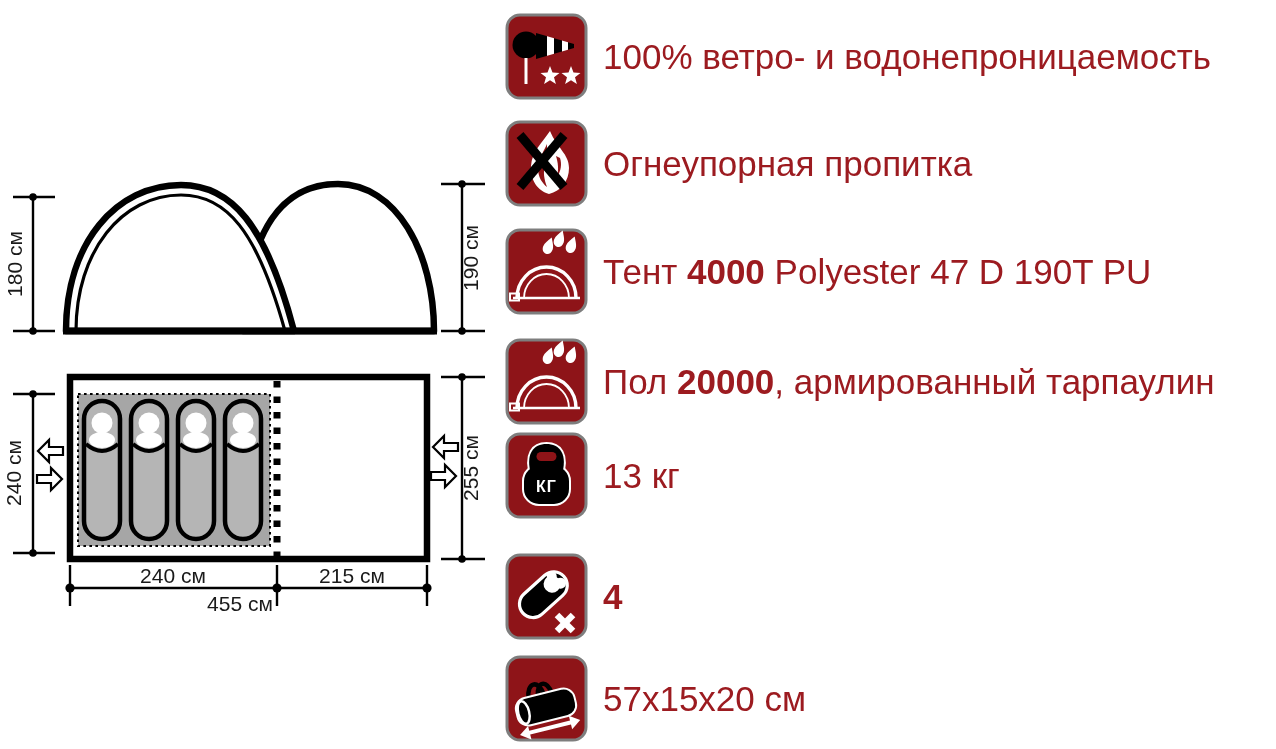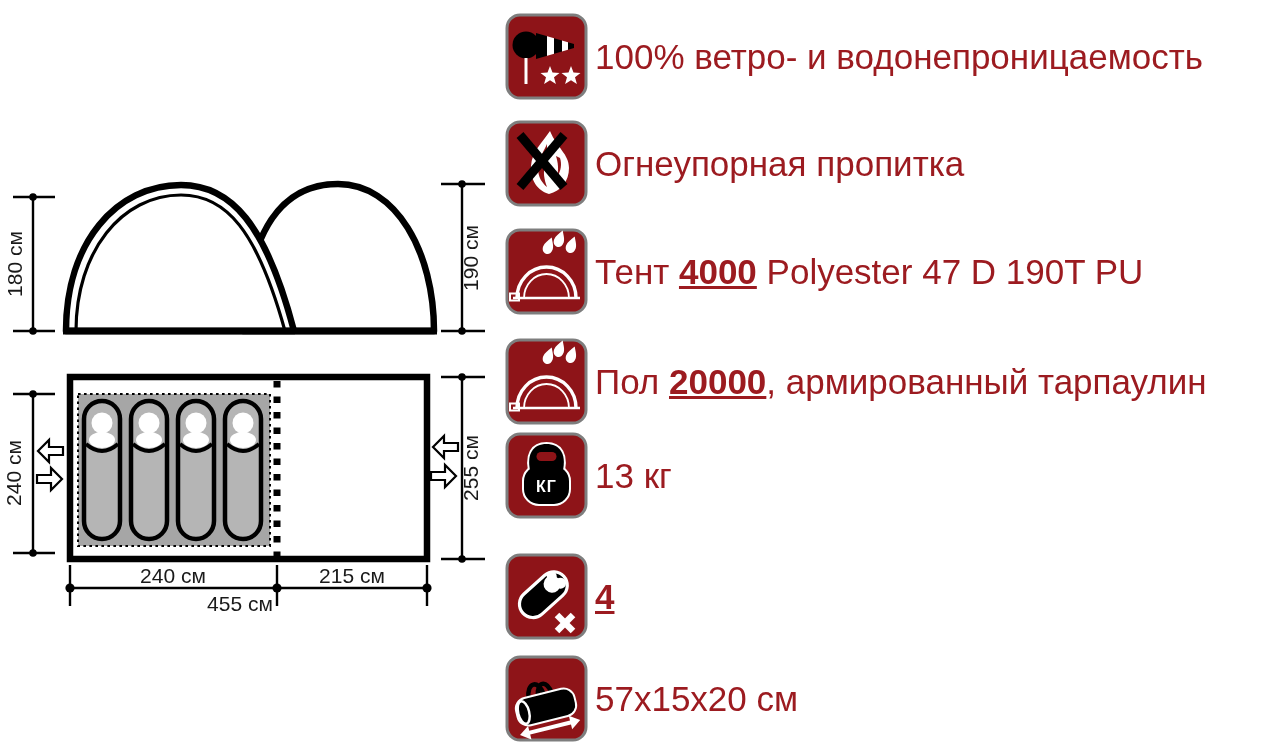--- a/index.html
+++ b/index.html
@@ -15,23 +15,23 @@
   
   .dline{stroke:var(--diagram-line);fill:none;}
   .dfill{fill:var(--diagram-line);}
   .white-fill{fill:#ffffff;}
   .shape{fill:#ffffff;stroke:var(--diagram-line);stroke-width:6.5;stroke-linejoin:round;}
   .dtext{fill:#1a1a1a;font-family:"Liberation Sans",sans-serif;font-size:21px;}
   .gray-area{fill:var(--sleep-area-fill);stroke:var(--diagram-line);stroke-width:2;stroke-dasharray:2.6 3.4;}
   .bag-body{fill:var(--bag-fill);stroke:var(--diagram-line);stroke-width:4.5;}
   .door-arrow{fill:#ffffff;stroke:var(--diagram-line);stroke-width:2.2;stroke-linejoin:miter;}
   
-  .feature-row{position:absolute;left:505px;height:87px;display:flex;align-items:center;gap:7px;white-space:nowrap;}
+  .feature-row{position:absolute;left:505px;height:87px;display:flex;align-items:center;gap:15px;white-space:nowrap;}
   .feature-text{color:var(--feature-text);font-size:35px;line-height:1;}
-  .ft-bold{font-weight:700;text-decoration:underline;}
+  .ft-bold{font-weight:700;}
   .feature-icon{display:block;flex:0 0 auto;}
   
   .tile{fill:var(--icon-bg);stroke:var(--icon-border);stroke-width:3;}
   .tile-fill{fill:var(--icon-bg);}
   .aw{fill:var(--icon-art);}
   .aws{stroke:var(--icon-art);fill:none;}
   .ab{fill:#000000;}
   .abs{stroke:#000000;fill:none;}
   .kg-label{fill:#ffffff;font-family:"Liberation Sans",sans-serif;font-size:16px;font-weight:700;letter-spacing:1px;}
 </style>

